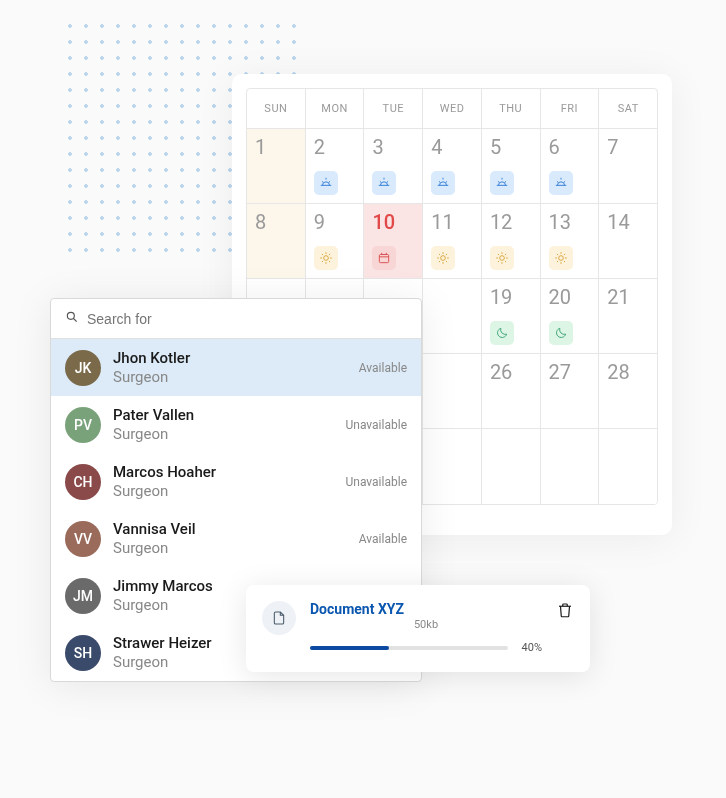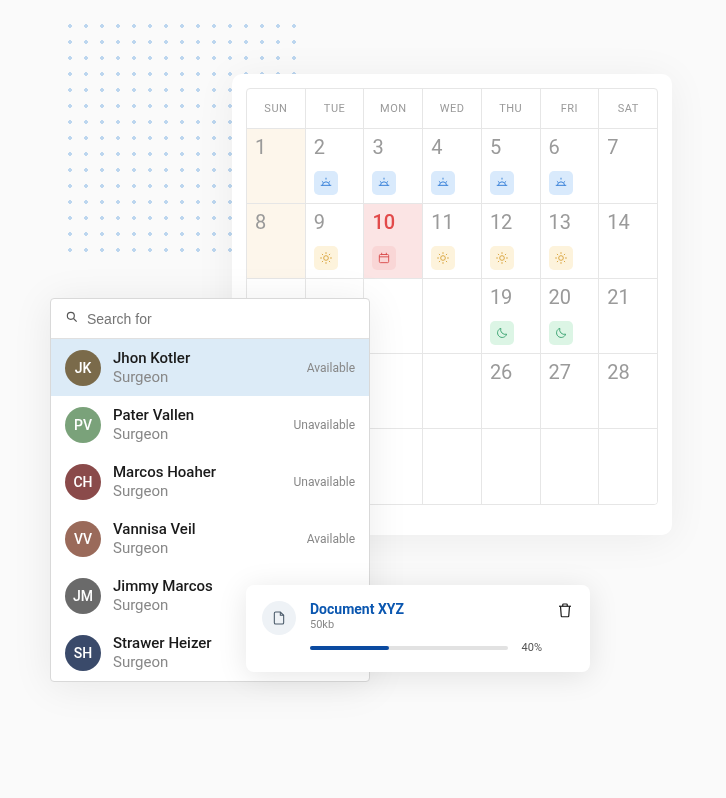--- a/index.html
+++ b/index.html
@@ -66,21 +66,21 @@
   .cal-row.head > div { height: 40px; display:flex;align-items:center;justify-content:center;font-size:11px;letter-spacing:.5px;color:#9a9a9a;border-bottom:1px solid #e6e6e6;}
   .cal-row > div + div { border-left:1px solid #e6e6e6; }
   .cal-row.body > div { height:75px;border-bottom:1px solid #e6e6e6;position:relative;padding:6px 0 0 8px; }
   .cal-row.body:last-child > div { border-bottom:none; }
   .empty-cell { background:#fff; }
 
   .search-panel {
     position: absolute;
     top: 298px;
     left: 50px;
-    width: 320px;
+    width: 372px;
     background: #fff;
     border: 1px solid #d9d9d9;
     border-radius: 4px;
     box-shadow: 0 4px 40px rgba(0,0,0,0.08);
   }
   .search-bar {
     display: flex;
     align-items: center;
     gap: 8px;
     padding: 10px 14px;
@@ -128,39 +128,39 @@
     display: flex;
     gap: 14px;
   }
   .file-ic-wrap {
     width: 34px;height:34px;border-radius:50%;background:#eef2f6;
     display:flex;align-items:center;justify-content:center;flex-shrink:0;
   }
   .file-ic-wrap svg{width:16px;height:16px;stroke:#4a5a6a;fill:none;stroke-width:1.6;}
   .up-body{flex:1;}
   .up-name{font-size:14px;color:#0b57b0;font-weight:700;}
-  .up-size{font-size:11px;color:#888;margin-top:1px;}
+  .up-size{font-size:11px;color:#888;margin-top:1px;text-align:center;}
   .up-bar-row{display:flex;align-items:center;gap:14px;margin-top:10px;}
   .up-bar-track{flex:1;height:4px;background:#e2e2e2;border-radius:2px;position:relative;}
   .up-bar-fill{position:absolute;left:0;top:0;bottom:0;background:#0b4aa0;border-radius:2px;}
   .up-pct{font-size:11px;color:#555;}
   .trash-btn{width:18px;height:18px;cursor:pointer;flex-shrink:0;}
   .trash-btn svg{width:18px;height:18px;stroke:#1a1a1a;fill:none;stroke-width:1.6;}
 </style>
 </head>
 <body>
 
 <div class="dot-grid"></div>
 
 <div class="calendar-card">
   <div class="cal-wrapper">
     <div class="cal-row head" id="cal-head">
         <div>SUN</div>
+        <div>MON</div>
         <div>TUE</div>
-        <div>MON</div>
         <div>WED</div>
         <div>THU</div>
         <div>FRI</div>
         <div>SAT</div>
       </div>
     <div id="cal-body">
         <div class="cal-row body">
           <div class="sun-col">
             <div class="cal-num">1</div>
           </div>

